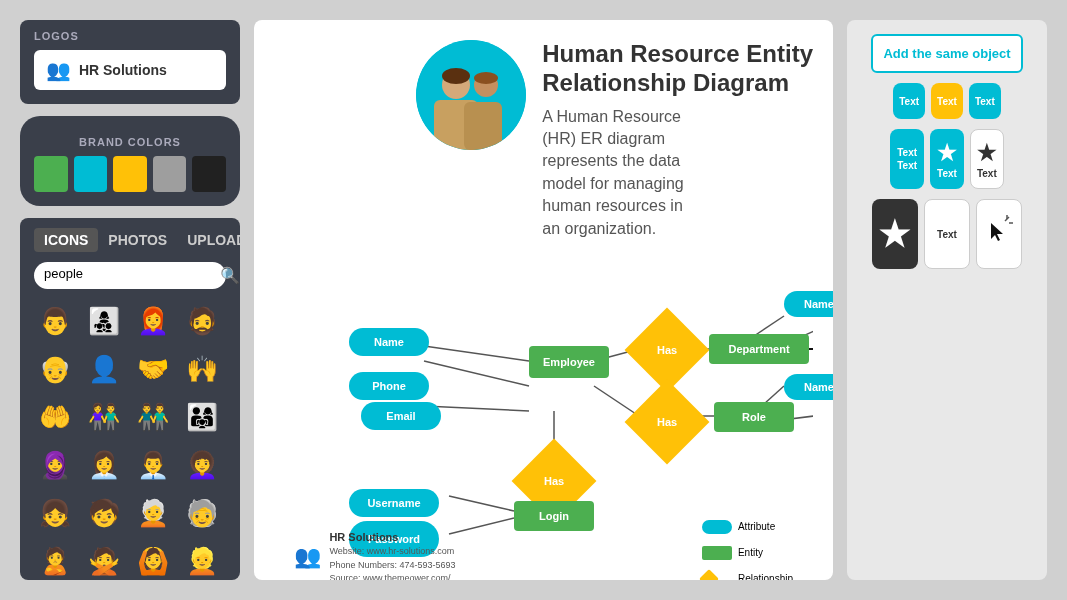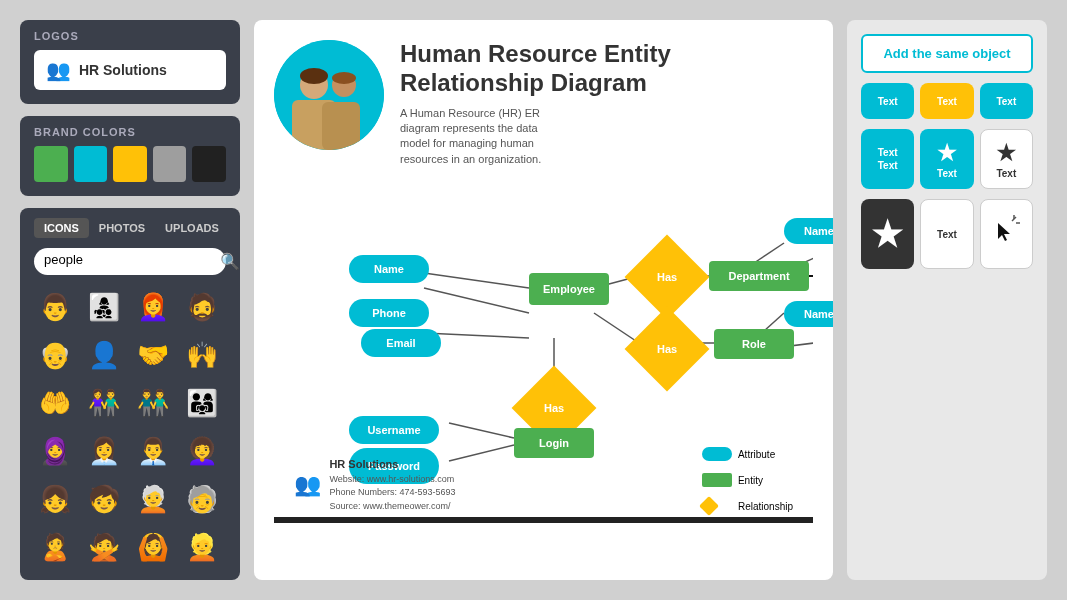--- a/index.html
+++ b/index.html
@@ -55,22 +55,23 @@
       font-size: 20px;
     }
     .logo-text {
       font-size: 14px;
       font-weight: bold;
       color: #333;
     }
 
     .brand-colors-section {
       background: #3a3f4a;
-      border-radius: 8px;
-      padding: 10px 14px 14px;
+      border-radius: 20px;
+      padding: 20px 14px 14px;
+      text-align: center;
     }
     .brand-colors-section .section-label {
       font-size: 11px;
       font-weight: bold;
       color: #aab;
       letter-spacing: 1px;
       margin-bottom: 8px;
     }
     .color-swatches {
       display: flex;
@@ -89,21 +90,21 @@
       padding: 10px 14px 14px;
       flex: 1;
       overflow: hidden;
     }
     .icons-tabs {
       display: flex;
       gap: 0;
       margin-bottom: 10px;
     }
     .icons-tab {
-      font-size: 11px;
+      font-size: 14px;
       font-weight: bold;
       color: #ccc;
       padding: 4px 10px;
       cursor: pointer;
       border-radius: 4px;
     }
     .icons-tab.active {
       background: #555;
       color: white;
     }
@@ -156,20 +157,21 @@
       padding: 20px;
       position: relative;
       height: 100%;
     }
 
     .diagram-header {
       display: flex;
       align-items: flex-start;
       gap: 16px;
       margin-bottom: 16px;
+      justify-content: flex-end;
     }
 
     .header-photo {
       width: 110px;
       height: 110px;
       border-radius: 50%;
       background: #00bcd4;
       overflow: hidden;
       flex-shrink: 0;
       display: flex;
@@ -180,21 +182,21 @@
 
     .header-text h1 {
       font-size: 24px;
       font-weight: bold;
       color: #333;
       line-height: 1.2;
       margin-bottom: 8px;
     }
 
     .header-description {
-      font-size: 11px;
+      font-size: 16px;
       color: #555;
       max-width: 160px;
       line-height: 1.4;
     }
 
     
     .er-diagram {
       position: relative;
       width: 100%;
       height: 340px;
@@ -284,20 +286,21 @@
     
     .right-panel {
       width: 200px;
       flex-shrink: 0;
       background: #e8e8e8;
       border-radius: 8px;
       padding: 14px;
       display: flex;
       flex-direction: column;
       gap: 10px;
+      align-items: center;
     }
 
     .add-same-btn {
       background: white;
       border: 2px solid #00bcd4;
       color: #00bcd4;
       border-radius: 6px;
       padding: 10px;
       font-size: 13px;
       font-weight: bold;

